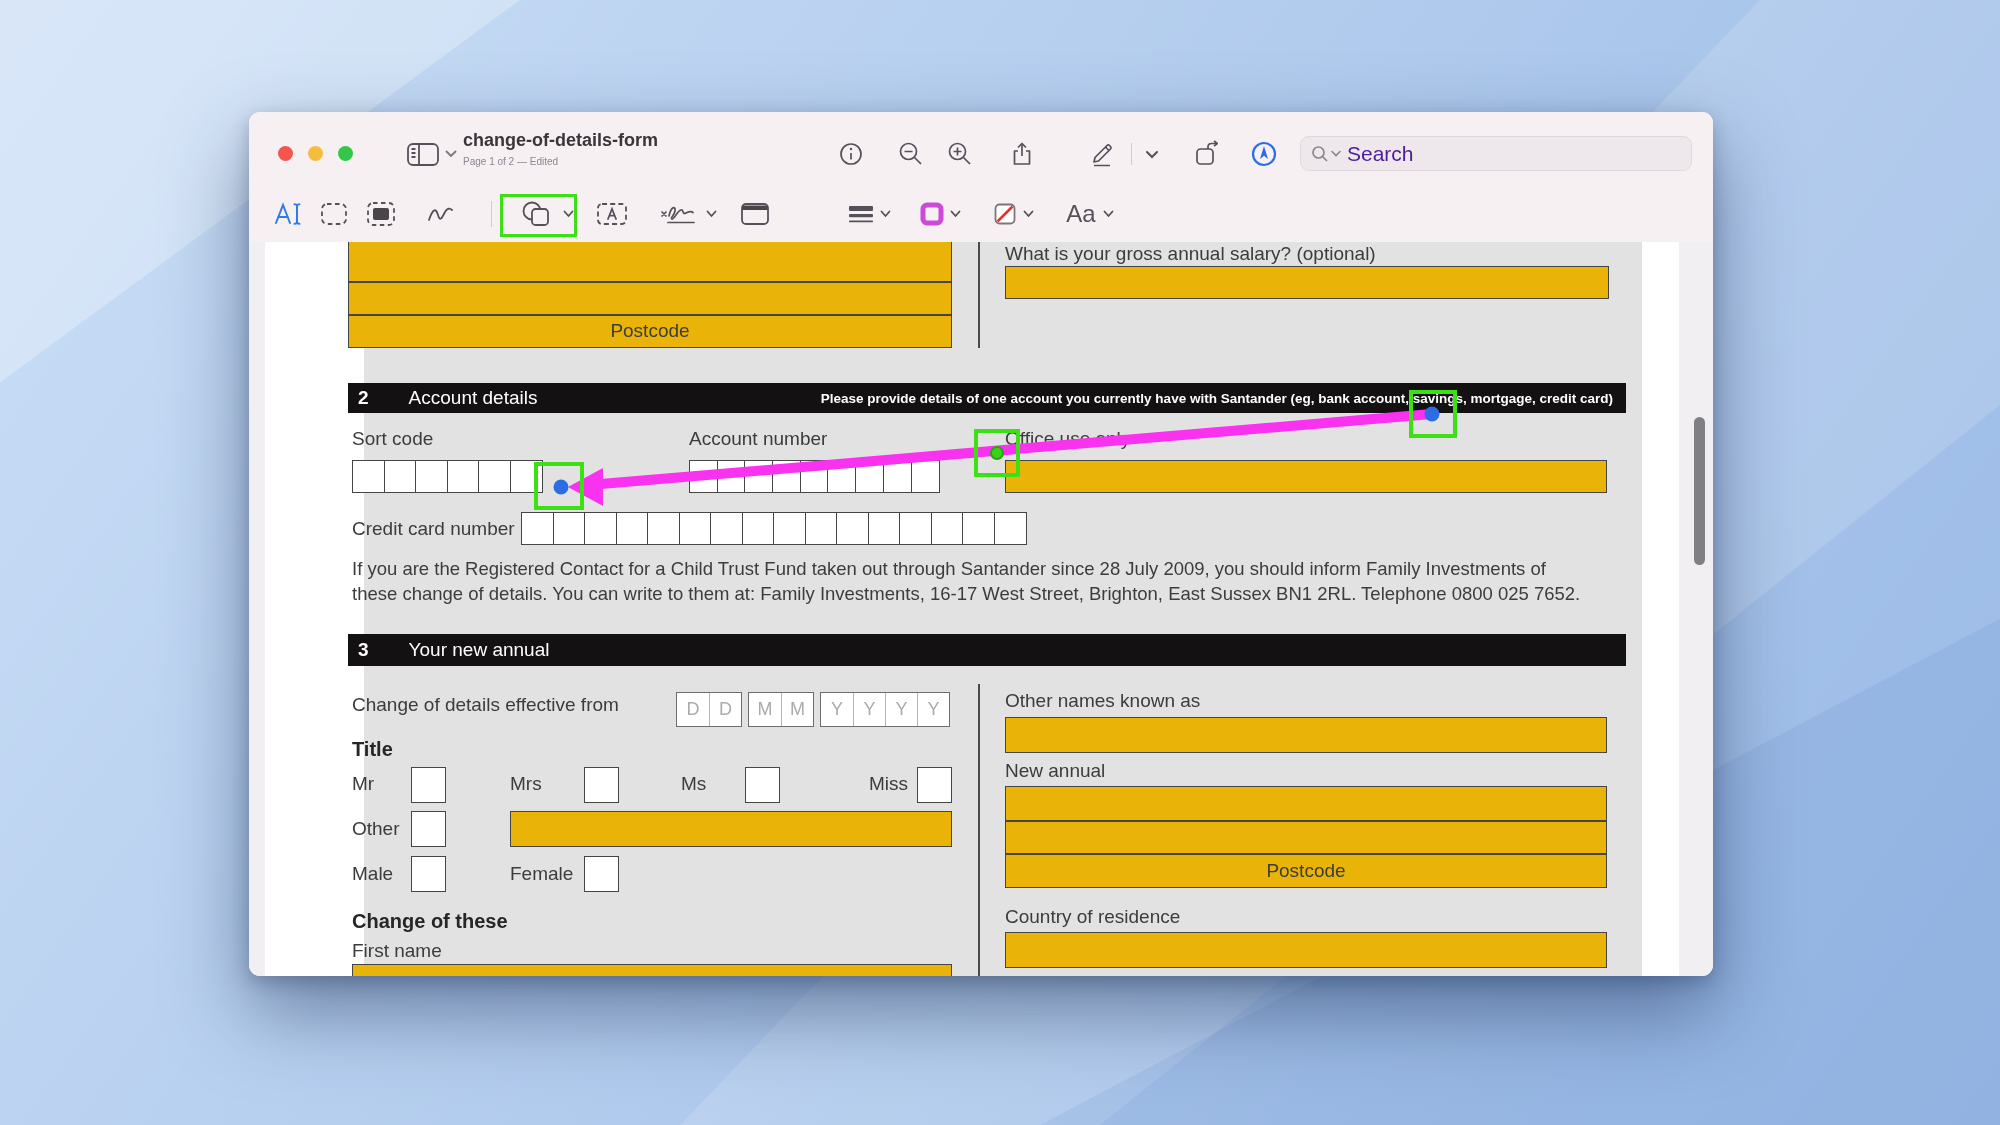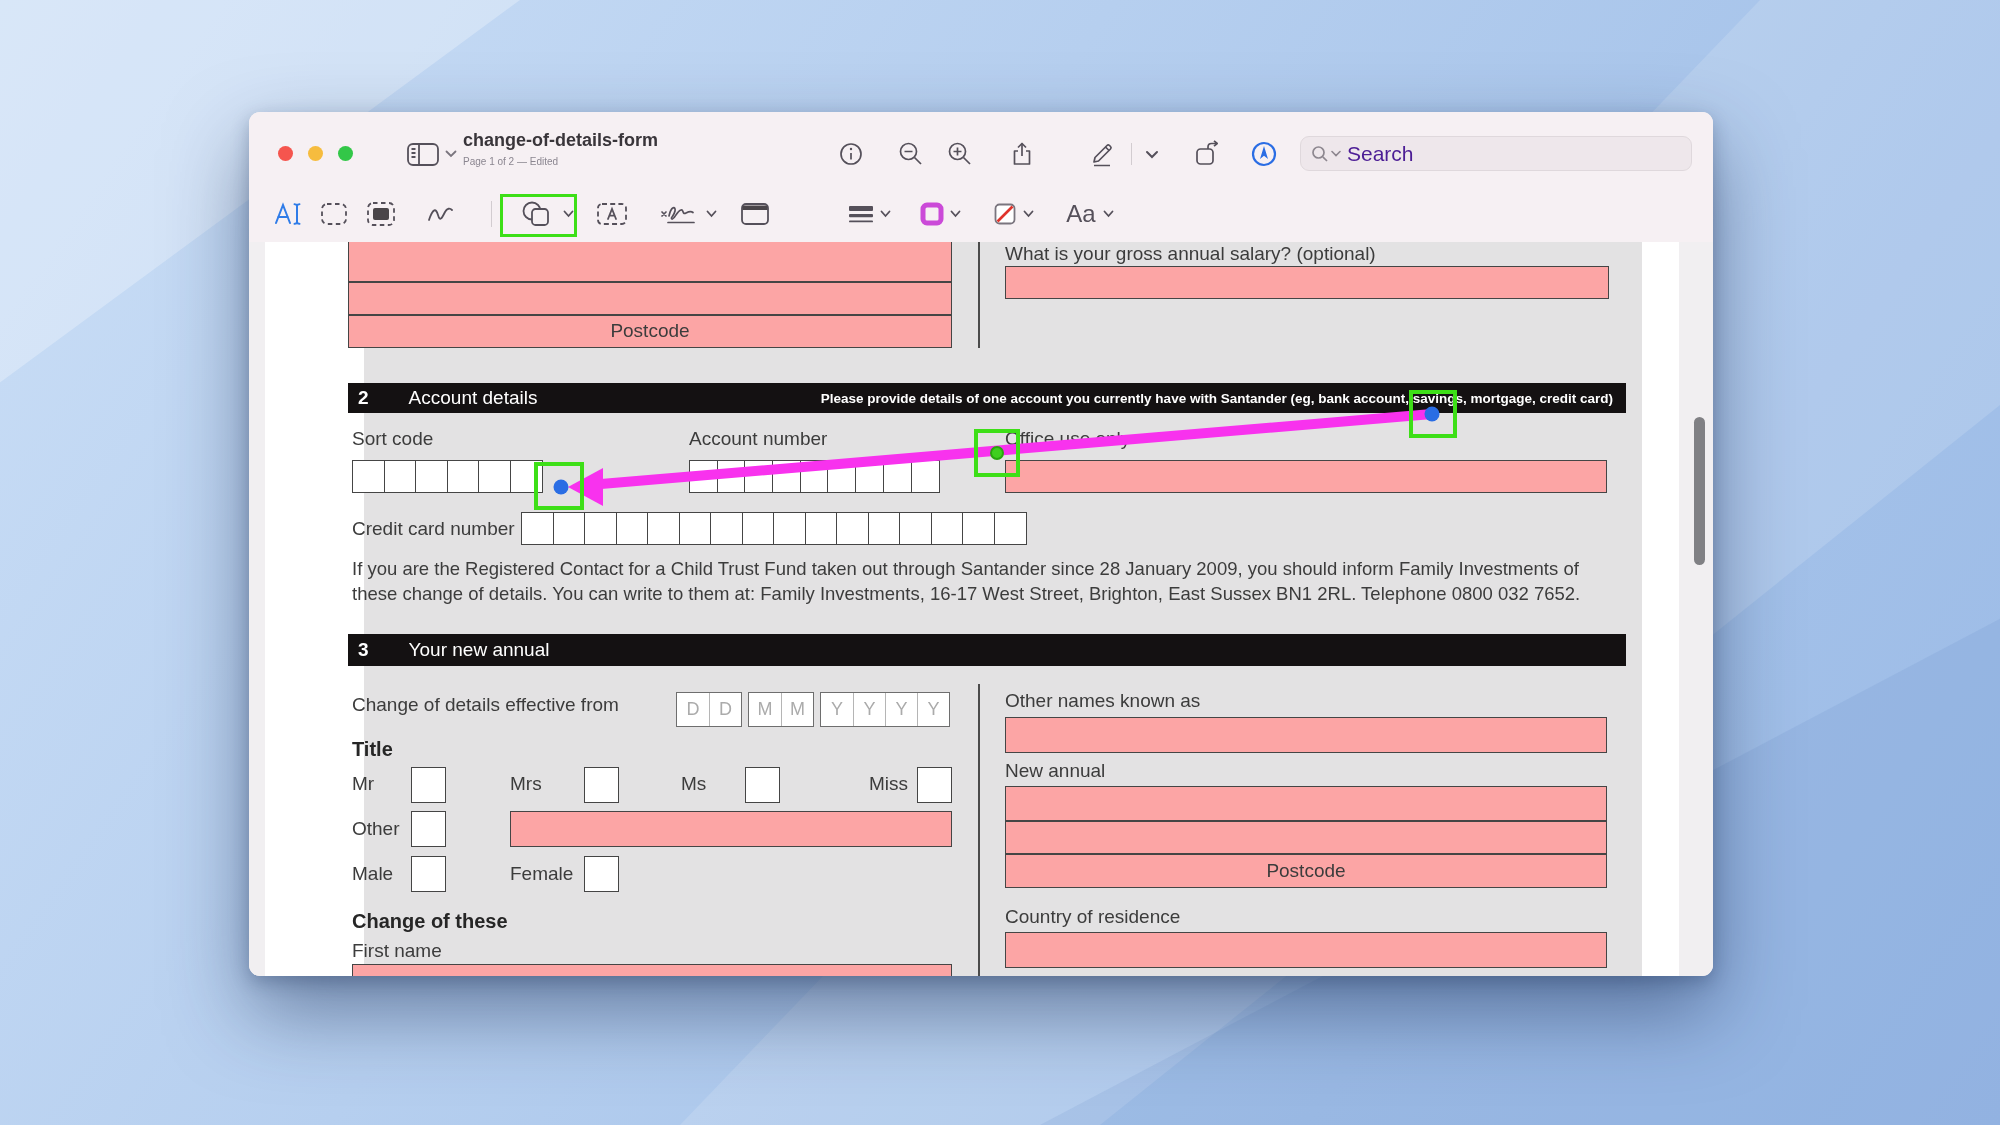--- a/index.html
+++ b/index.html
@@ -25,21 +25,21 @@
   .markupbar{position:absolute;left:0;top:74px;width:100%;height:56px;background:#f6f0f3;
     border-bottom:1px solid #d6d0d4;}
   .mslot{position:absolute;top:13px;height:30px;display:flex;align-items:center;justify-content:center;color:#55505a;}
   .vsep{position:absolute;top:15px;width:1px;height:26px;background:#d2ccd0;}
   .searchbox{position:absolute;left:1051px;top:24px;width:392px;height:35px;border-radius:9px;
     background:#eee7eb;border:1px solid #dfd8dc;display:flex;align-items:center;padding-left:10px;box-sizing:border-box;color:#a39da5;}
   .searchtxt{font-size:21px;color:#4c1d95;margin-left:6px;}
   .content{position:absolute;left:0;top:130px;width:1464px;height:734px;background:#f1eff1;overflow:hidden;}
   .page{position:absolute;left:16px;top:0;width:1414px;height:734px;background:#ffffff;}
   .formbg{position:absolute;left:99px;top:0;width:1278px;height:734px;background:#e3e2e3;}
-  .box{position:absolute;background:#fca5a5;border:1.5px solid #454545;box-sizing:border-box;}
+  .box{position:absolute;background:#eab308;border:1.5px solid #454545;box-sizing:border-box;}
   .lbl{position:absolute;font-size:19px;color:#3c3c3c;white-space:nowrap;}
   .blbl{position:absolute;font-size:20px;font-weight:bold;color:#262626;white-space:nowrap;}
   .bar{position:absolute;background:#141112;color:#fff;display:flex;align-items:center;box-sizing:border-box;}
   .barnum{font-size:19px;font-weight:bold;margin-left:10px;}
   .bartitle{font-size:19px;font-weight:normal;margin-left:40px;}
   .barnote{position:absolute;right:13px;font-size:13.5px;font-weight:bold;white-space:nowrap;}
   .cells{position:absolute;display:flex;}
   .cells>div{width:33px;height:33px;background:#fff;border:1.5px solid #454545;margin-left:-1.5px;box-sizing:border-box;}
   .cells>div:first-child{margin-left:0;}
   .acells>div{width:29.2px;}
@@ -333,22 +333,22 @@
           <div></div>
           <div></div>
           <div></div>
           <div></div>
           <div></div>
           <div></div>
           <div></div>
       </div>
 
       <div class="para" style="left:103px;top:314px;">
-        <div>If you are the Registered Contact for a Child Trust Fund taken out through Santander since 28 January 2009, you should inform Family Investments of</div>
-        <div>these change of details. You can write to them at: Family Investments, 16-17 West Street, Brighton, East Sussex BN1 2RL. Telephone 0800 032 7652.</div>
+        <div>If you are the Registered Contact for a Child Trust Fund taken out through Santander since 28 July 2009, you should inform Family Investments of</div>
+        <div>these change of details. You can write to them at: Family Investments, 16-17 West Street, Brighton, East Sussex BN1 2RL. Telephone 0800 025 7652.</div>
       </div>
 
       <div class="bar" style="left:99px;top:392px;width:1278px;height:32px;">
         <span class="barnum">3</span>
         <span class="bartitle">Your new annual</span>
       </div>
 
       <div class="divline" style="left:729px;top:442px;height:292px;"></div>
 
       <div class="lbl" style="left:103px;top:452px;">Change of details effective from</div>

